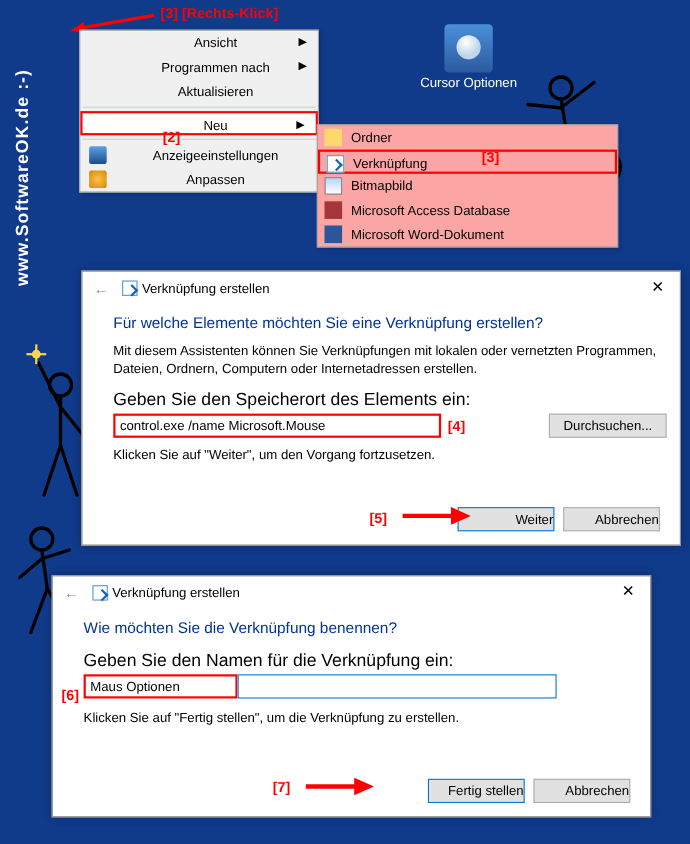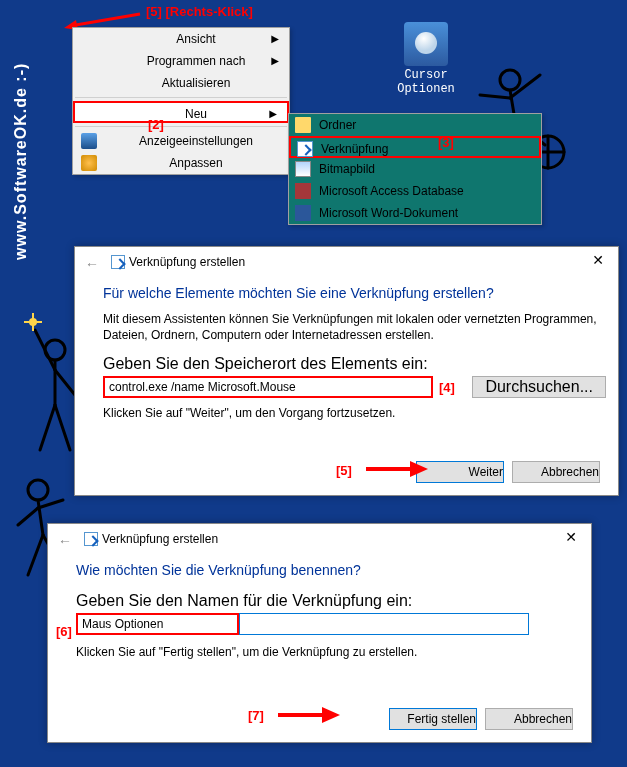--- a/index.html
+++ b/index.html
@@ -28,21 +28,20 @@
   font-weight: bold;
   font-size: 13px;
 }
 .desktop-icon {
   position: absolute;
   left: 376px; top: 22px;
   width: 100px;
   text-align: center;
   color: #fff;
   font-size: 12px;
-  font-family: Liberation Mono, monospace;
 }
 .desktop-icon .icon-box {
   width: 44px; height: 44px;
   margin: 0 auto 2px;
   background: linear-gradient(#4a90d9, #2c5aa0);
   border-radius: 4px;
   position: relative;
 }
 .desktop-icon .icon-box::before {
   content: "";
@@ -82,22 +81,22 @@
   width: 16px; height: 16px;
 }
 .context-menu .highlight {
   background: #fff;
 }
 .red-box { border: 2px solid #ff0000; }
 
 .submenu {
   position: absolute;
   left: 288px; top: 113px;
-  width: 254px;
-  background: #0f766e;
+  width: 274px;
+  background: #fca5a5;
   border: 1px solid #a0a0a0;
   box-shadow: 2px 2px 4px rgba(0,0,0,.2);
 }
 .submenu .item {
   height: 22px;
   line-height: 22px;
   padding-left: 30px;
   position: relative;
   cursor: default;
 }
@@ -163,21 +162,21 @@
   border: 1px solid #7a7a7a;
   padding: 0 4px;
   font-size: 12px;
   outline: none;
 }
 .dialog button.btn {
   height: 22px;
   padding: 0 12px;
   background: #e1e1e1;
   border: 1px solid #adadad;
-  font-size: 16px;
+  font-size: 12px;
   cursor: default;
 }
 .dialog .hint {
   font-size: 12px;
   margin-top: 4px;
 }
 .dialog .footer {
   position: absolute;
   bottom: 12px; right: 18px;
   display: flex; gap: 8px;
@@ -211,21 +210,21 @@
 </style>
 </head>
 <body>
 
 <div class="sidebar-text">www.SoftwareOK.de :-)</div>
 
 <svg class="arrow-svg" style="left:62px;top:8px;width:80px;height:22px">
   <line x1="78" y1="6" x2="8" y2="18" stroke="#ff0000" stroke-width="3"></line>
   <polygon points="2,20 14,12 16,22" fill="#ff0000"></polygon>
 </svg>
-<div class="annotation" style="left:146px;top:4px">[5]  [Rechts-Klick]</div>
+<div class="annotation" style="left:146px;top:4px">[3]  [Rechts-Klick]</div>
 
 <div class="desktop-icon">
   <div class="icon-box"></div>
   <div>Cursor Optionen</div>
 </div>
 
 <svg class="stick-figure" style="left:450px;top:60px;width:140px;height:130px">
   <g stroke="#000" stroke-width="3" fill="none" stroke-linecap="round">
     <circle cx="60" cy="20" r="10"></circle>
     <line x1="60" y1="30" x2="65" y2="60"></line>
@@ -313,21 +312,21 @@
     <span class="back">←</span>
     <span class="ttl-icon ic-link" style="position:absolute"></span>
     <span class="ttl">Verknüpfung erstellen</span>
     <span class="close">✕</span>
   </div>
   <div class="body">
     <div class="heading">Für welche Elemente möchten Sie eine Verknüpfung erstellen?</div>
     <div class="desc">Mit diesem Assistenten können Sie Verknüpfungen mit lokalen oder vernetzten Programmen, Dateien, Ordnern, Computern oder Internetadressen erstellen.</div>
     <div class="label">Geben Sie den Speicherort des Elements ein:</div>
     <div class="row">
-      <input type="text" class="input-red" style="width: 330px;" value="control.exe /name Microsoft.Mouse">
+      <input type="text" class="input-red" style="width: 298px;" value="control.exe /name Microsoft.Mouse">
       <span class="annotation" style="position:static">[4]</span>
       <div style="flex:1"></div>
       <button class="btn">Durchsuchen...</button>
     </div>
     <div class="hint">Klicken Sie auf "Weiter", um den Vorgang fortzusetzen.</div>
   </div>
   <div class="footer">
     <button style="border:1px solid #0078d7">Weiter</button>
     <button>Abbrechen</button>
   </div>
@@ -353,21 +352,21 @@
   <div class="titlebar">
     <span class="back">←</span>
     <span class="ttl-icon ic-link" style="position:absolute"></span>
     <span class="ttl">Verknüpfung erstellen</span>
     <span class="close">✕</span>
   </div>
   <div class="body">
     <div class="heading">Wie möchten Sie die Verknüpfung benennen?</div>
     <div class="label" style="margin-top:14px">Geben Sie den Namen für die Verknüpfung ein:</div>
     <div class="row">
-      <input type="text" class="input-red" style="width: 163px;" value="Maus Optionen">
+      <input type="text" class="input-red" style="width: 140px;" value="Maus Optionen">
       <input type="text" class="blue-focus" style="width: 290px; margin-left: -6px; border-left: none;">
     </div>
     <div class="hint" style="margin-top:10px">Klicken Sie auf "Fertig stellen", um die Verknüpfung zu erstellen.</div>
   </div>
   <div class="footer">
     <button style="border:1px solid #0078d7">Fertig stellen</button>
     <button>Abbrechen</button>
   </div>
 </div>
 <div class="annotation" style="left:56px;top:624px">[6]</div>

